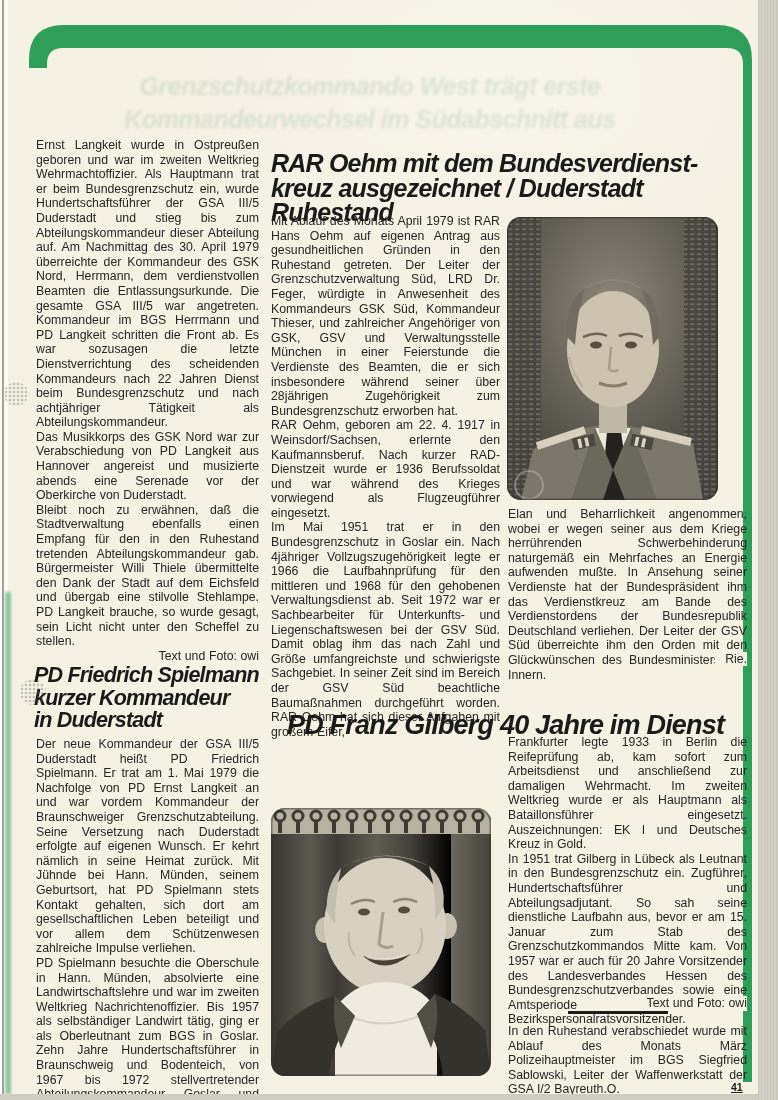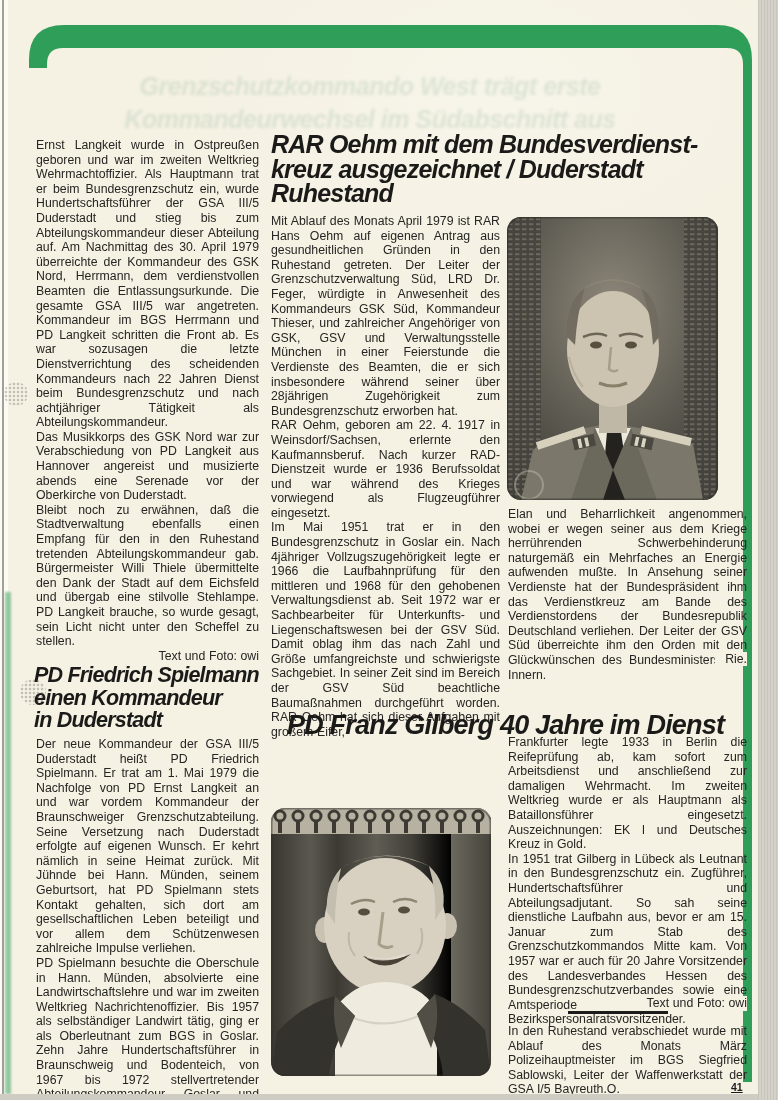--- a/index.html
+++ b/index.html
@@ -24,21 +24,21 @@
          color:#2a7e50;opacity:0.13;filter:blur(1.4px);letter-spacing:-0.5px;}
   
   .body-text{position:absolute;text-align:justify;font-size:12.3px;line-height:14.6px;
              color:#262523;hyphens:auto;-webkit-hyphens:auto;word-spacing:0.2px;}
   .body-text p{margin:0;}
   .body-text p.rel{position:relative;}
   .credit-line{text-align:right;}
   .inline-credit{position:absolute;right:0;bottom:16px;background:#f5f1e3;padding-left:10px;}
   .headline{position:absolute;font-weight:bold;font-style:italic;color:#1a1a18;
             letter-spacing:-0.8px;}
-  .hl-oehm{left:271px;top:132px;width:486px;font-size:25px;line-height:24.5px;}
+  .hl-oehm{left:271px;top:151px;width:486px;font-size:25px;line-height:24.5px;}
   .hl-spielmann{left:34px;top:664px;width:246px;font-size:21.5px;line-height:22.5px;}
   .hl-gilberg{left:271px;top:694px;width:486px;font-size:27px;line-height:30px;}
   
   .col-left{left:36px;top:138px;width:223px;}
   .col-spielmann{left:36px;top:737px;width:223px;}
   .col-oehm-1{left:271px;top:214px;width:229px;}
   .col-oehm-2{left:508px;top:507px;width:239px;}
   .col-gilberg-1{left:271px;top:735px;width:229px;}
   .col-gilberg-2{left:508px;top:735px;width:239px;}
   .col-footer{left:508px;top:1024px;width:239px;}
@@ -157,21 +157,21 @@
 
   <div class="body-text col-oehm-2">
     <p class="rel">
       <span>Elan und Beharrlichkeit angenommen, wobei er wegen seiner aus dem Kriege herrührenden Schwerbehinderung naturgemäß ein Mehrfaches an Energie aufwenden mußte. In Ansehung seiner Verdienste hat der Bundespräsident ihm das Verdienstkreuz am Bande des Verdienstordens der Bundesrepublik Deutschland verliehen. Der Leiter der GSV Süd überreichte ihm den Orden mit den Glückwünschen des Bundesministers des Innern.</span>
       <span class="inline-credit">Rie.</span>
     </p>
   </div>
 
   <h2 class="headline hl-spielmann" style="margin:0;">
     <span style="display:block">PD Friedrich Spielmann</span>
-    <span style="display:block">einen Kommandeur</span>
+    <span style="display:block">kurzer Kommandeur</span>
     <span style="display:block">in Duderstadt</span>
   </h2>
 
   <div class="body-text col-spielmann">
     <p>Der neue Kommandeur der GSA III/5 Duderstadt heißt PD Friedrich Spielmann. Er trat am 1. Mai 1979 die Nachfolge von PD Ernst Langkeit an und war vordem Kommandeur der Braunschweiger Grenzschutzabteilung. Seine Versetzung nach Duderstadt erfolgte auf eigenen Wunsch. Er kehrt nämlich in seine Heimat zurück. Mit Jühnde bei Hann. Münden, seinem Geburtsort, hat PD Spielmann stets Kontakt gehalten, sich dort am gesellschaftlichen Leben beteiligt und vor allem dem Schützenwesen zahlreiche Impulse verliehen.</p>
     <p class="rel">
       <span>PD Spielmann besuchte die Oberschule in Hann. Münden, absolvierte eine Landwirtschaftslehre und war im zweiten Weltkrieg Nachrichtenoffizier. Bis 1957 als selbständiger Landwirt tätig, ging er als Oberleutnant zum BGS in Goslar. Zehn Jahre Hundertschaftsführer in Braunschweig und Bodenteich, von 1967 bis 1972 stellvertretender Abteilungskommandeur Goslar und zuletzt sieben Jahre Kommandeur der GSA III/5 Braunschweig, lauten seine Stationen beim Bundesgrenzschutz.</span>
       
     </p>
   </div>
@@ -233,21 +233,21 @@
   <div class="body-text col-gilberg-2">
     <p>Frankfurter legte 1933 in Berlin die Reifeprüfung ab, kam sofort zum Arbeitsdienst und anschließend zur damaligen Wehrmacht. Im zweiten Weltkrieg wurde er als Hauptmann als Bataillonsführer eingesetzt. Auszeichnungen: EK I und Deutsches Kreuz in Gold.</p>
     <p class="rel">
       <span>In 1951 trat Gilberg in Lübeck als Leutnant in den Bundesgrenzschutz ein. Zugführer, Hundertschaftsführer und Abteilungsadjutant. So sah seine dienstliche Laufbahn aus, bevor er am 15. Januar zum Stab des Grenzschutzkommandos Mitte kam. Von 1957 war er auch für 20 Jahre Vorsitzender des Landesverbandes Hessen des Bundesgrenzschutzverbandes sowie eine Amtsperiode Bezirkspersonalratsvorsitzender.</span>
       <span class="inline-credit">Text und Foto: owi</span>
     </p>
   </div>
 
   <div class="divider"></div>
   <div class="body-text col-footer">
-    <p>In den Ruhestand verabschiedet wurde mit Ablauf des Monats März Polizeihauptmeister im BGS Siegfried Sablowski, Leiter der Waffenwerkstatt der GSA I/5 Bayreuth.O.</p>
+    <p>In den Ruhestand verabschiedet wurde mit Ablauf des Monats März Polizeihauptmeister im BGS Siegfried Sablowski, Leiter der Waffenwerkstatt der GSA I/2 Bayreuth.O.</p>
   </div>
   <div class="page-number">41</div>
 
   <div class="stain stain-1"></div>
   <div class="stain stain-2"></div>
   <div class="bottom-strip"></div>
   <div class="right-strip"></div>
 </div>
 
 </body></html>

